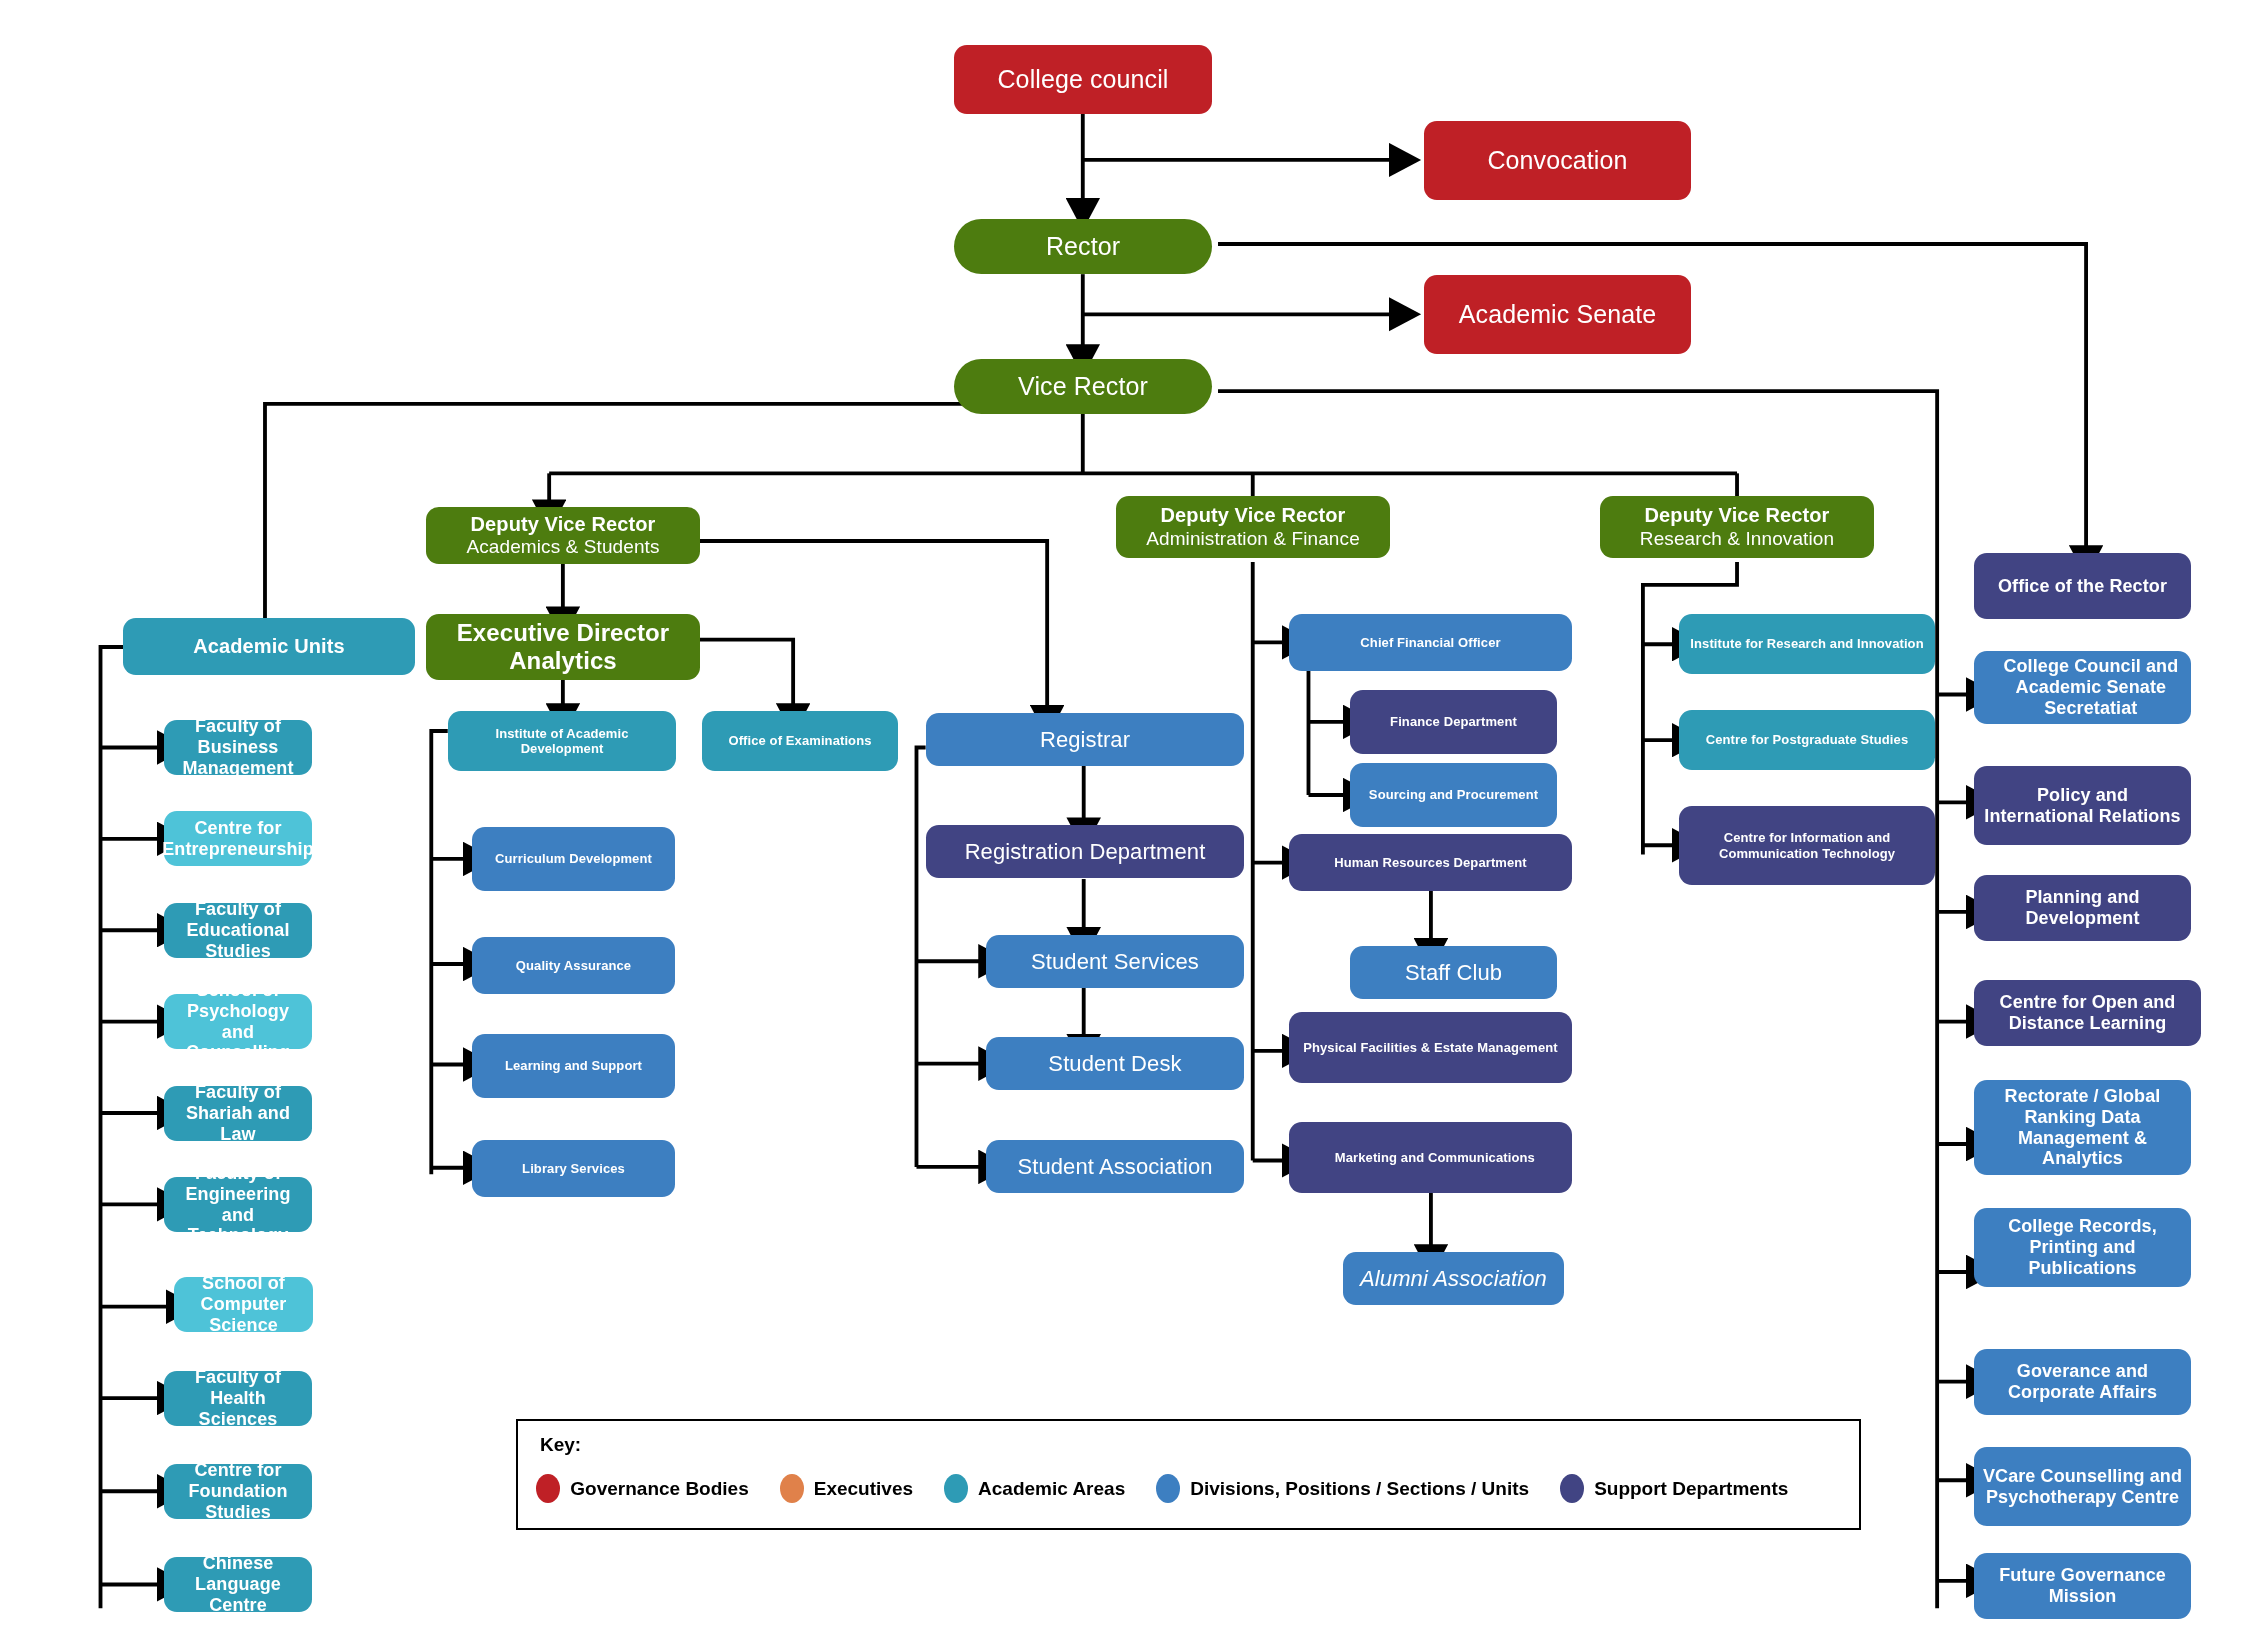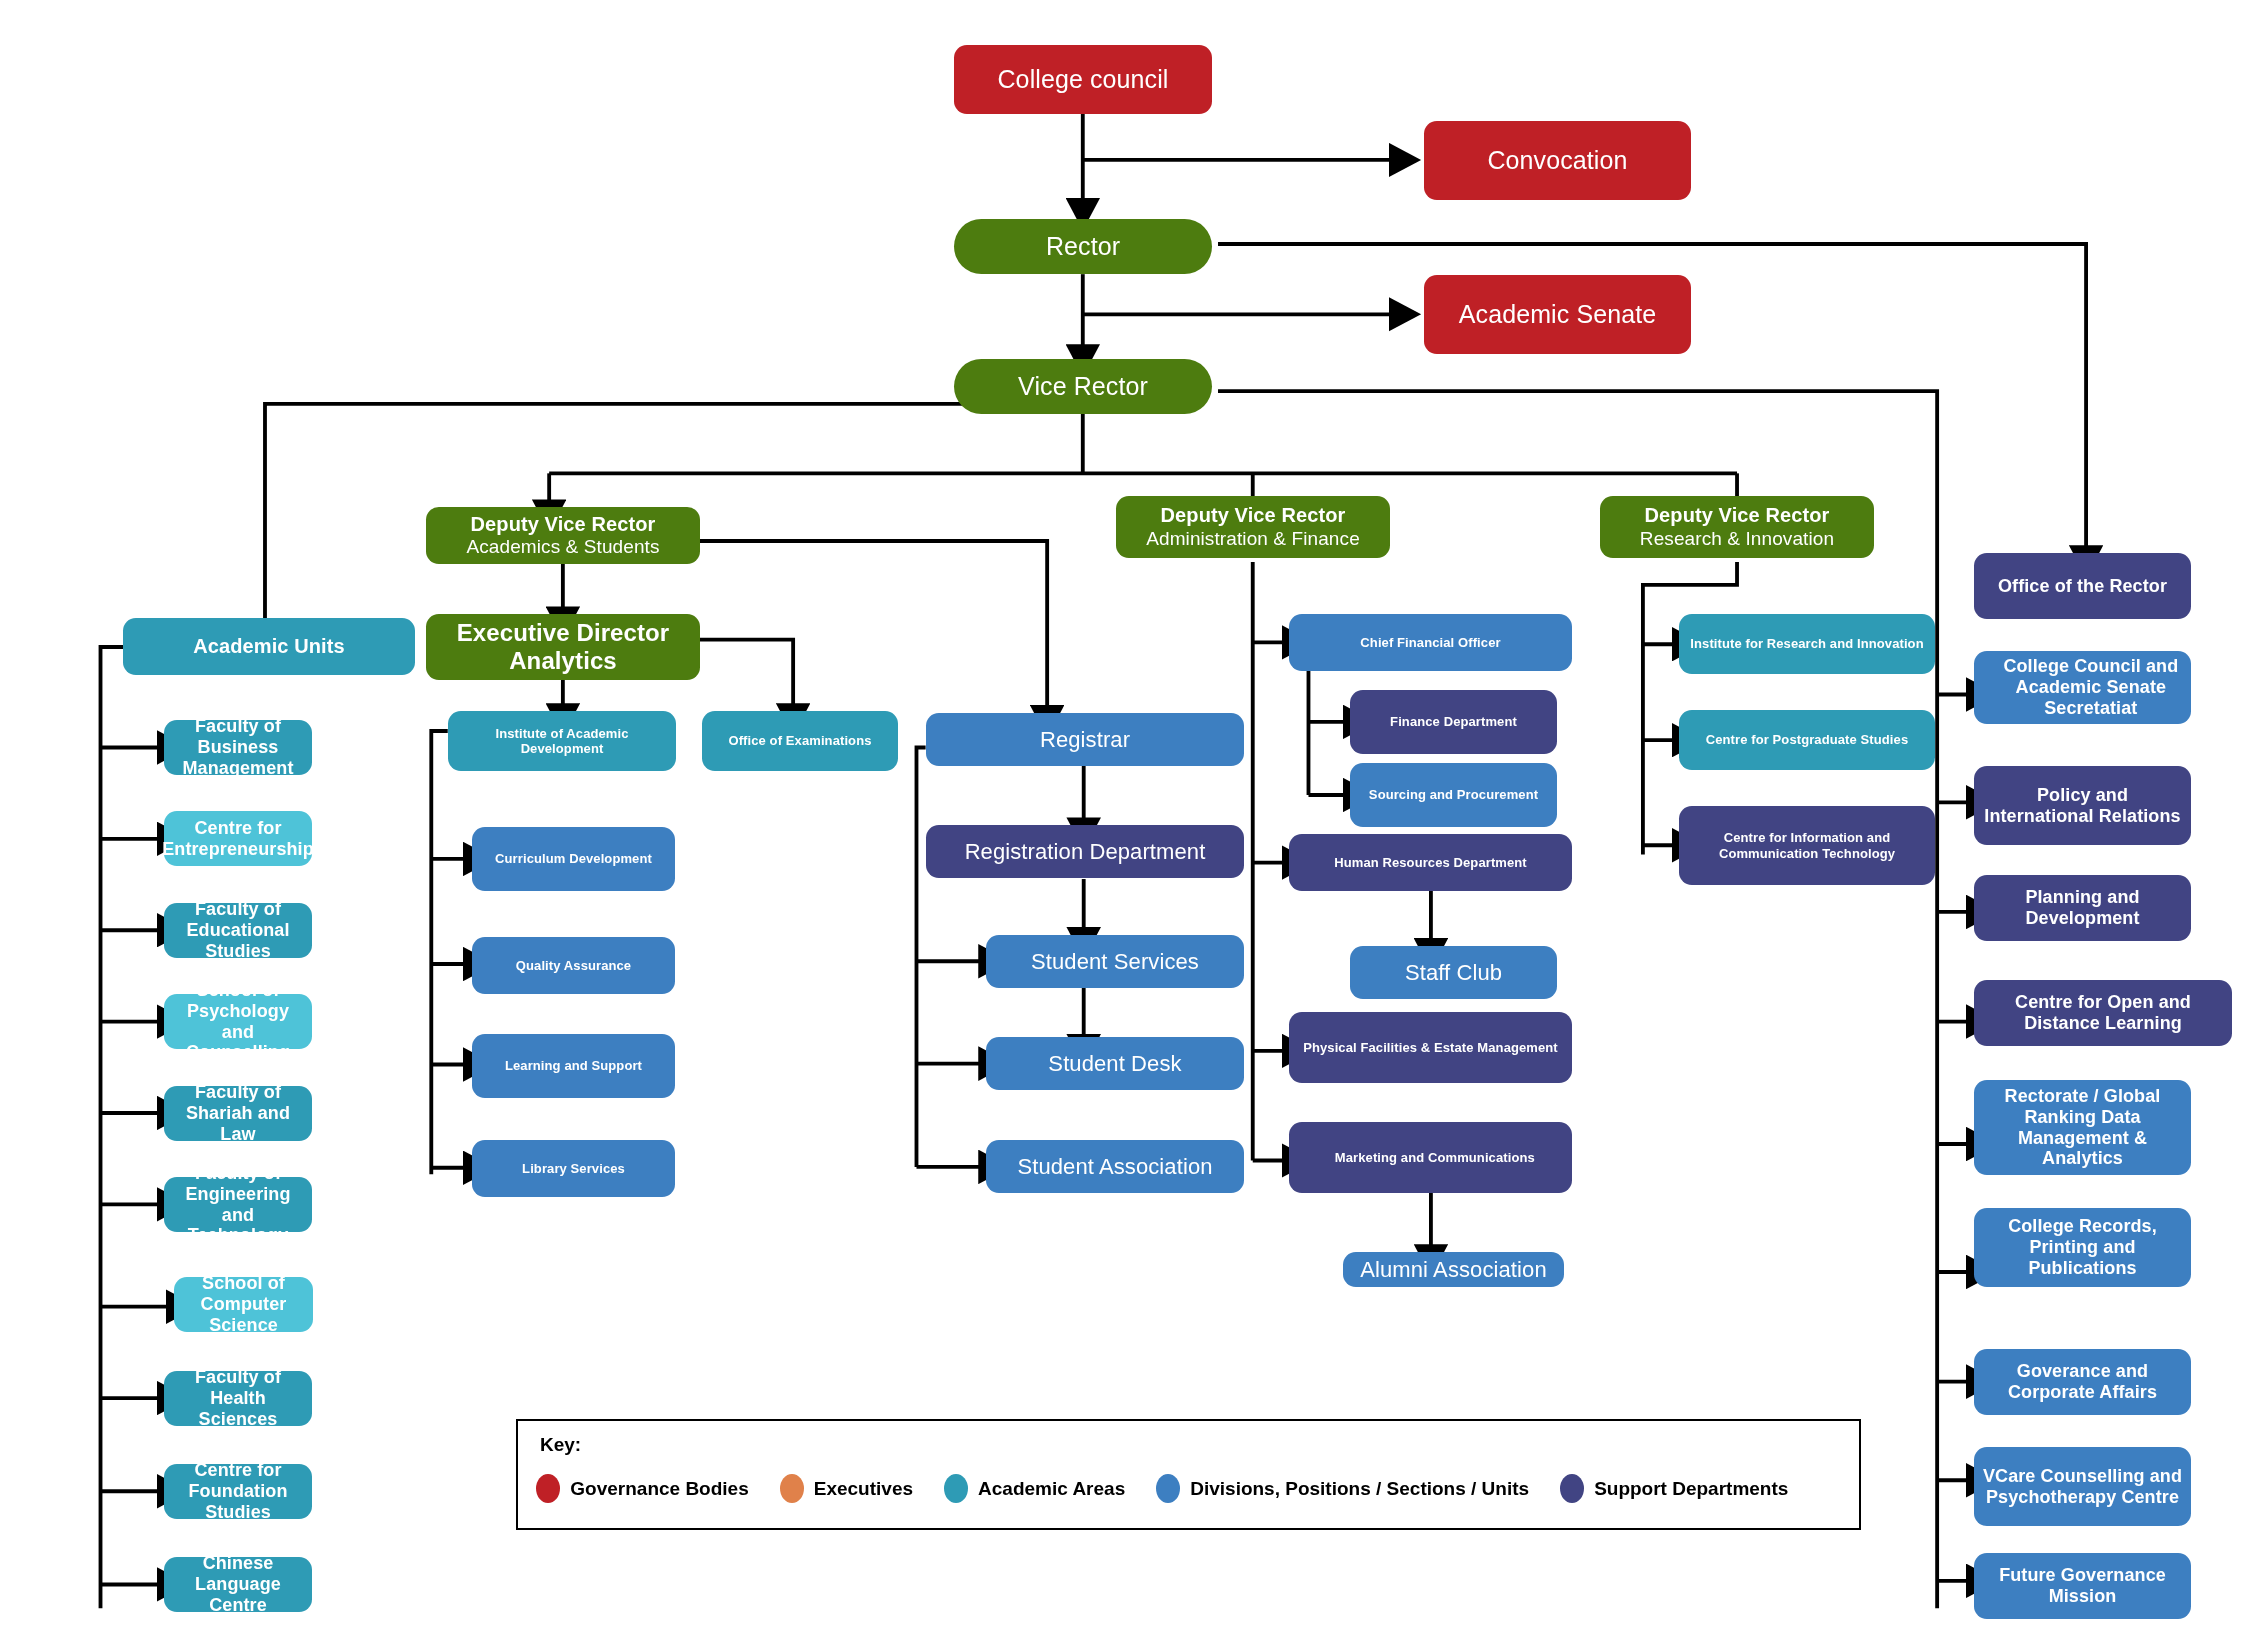--- a/index.html
+++ b/index.html
@@ -317,21 +317,21 @@
   </div>
   <div class="node c-div t-reg" style="left:1350px;top:946px;width:207px;height:53px;">
     <span>Staff Club</span>
   </div>
   <div class="node c-supp t-body" style="left:1289px;top:1012px;width:283px;height:71px;">
     <span>Physical Facilities &amp; Estate Management</span>
   </div>
   <div class="node c-supp t-body" style="left:1289px;top:1122px;width:283px;height:71px;padding-left:16px;">
     <span>Marketing and Communications</span>
   </div>
-  <div class="node c-div t-reg" style="left:1343px;top:1252px;width:221px;height:35px;">
+  <div class="node c-div t-reg" style="left:1343px;top:1252px;width:221px;height:53px;font-style:italic;">
     <span>Alumni Association</span>
   </div>
 
   <div id="academic-children">
       <div class="node c-acad t-small" style="left: 164px; top: 720px; width: 148px; height: 55px;">
         <span>Faculty of Business Management</span>
       </div>
       <div class="node c-acad2 t-small" style="left: 164px; top: 811px; width: 148px; height: 55px;">
         <span>Centre for Entrepreneurship</span>
       </div>
@@ -367,21 +367,21 @@
       </div>
       <div class="node c-div t-small" style="left: 1974px; top: 651px; width: 217px; height: 73px; padding-left: 24px;">
         <span>College Council and Academic Senate Secretatiat</span>
       </div>
       <div class="node c-supp t-small" style="left: 1974px; top: 766px; width: 217px; height: 79px;">
         <span>Policy and International Relations</span>
       </div>
       <div class="node c-supp t-small" style="left: 1974px; top: 875px; width: 217px; height: 66px;">
         <span>Planning and Development</span>
       </div>
-      <div class="node c-supp t-small" style="left: 1974px; top: 980px; width: 258px; height: 66px;">
+      <div class="node c-supp t-small" style="left: 1974px; top: 980px; width: 227px; height: 66px;">
         <span>Centre for Open and Distance Learning</span>
       </div>
       <div class="node c-div t-small" style="left: 1974px; top: 1080px; width: 217px; height: 95px;">
         <span>Rectorate / Global Ranking Data Management &amp; Analytics</span>
       </div>
       <div class="node c-div t-small" style="left: 1974px; top: 1208px; width: 217px; height: 79px;">
         <span>College Records, Printing and Publications</span>
       </div>
       <div class="node c-div t-small" style="left: 1974px; top: 1349px; width: 217px; height: 66px;">
         <span>Goverance and Corporate Affairs</span>

